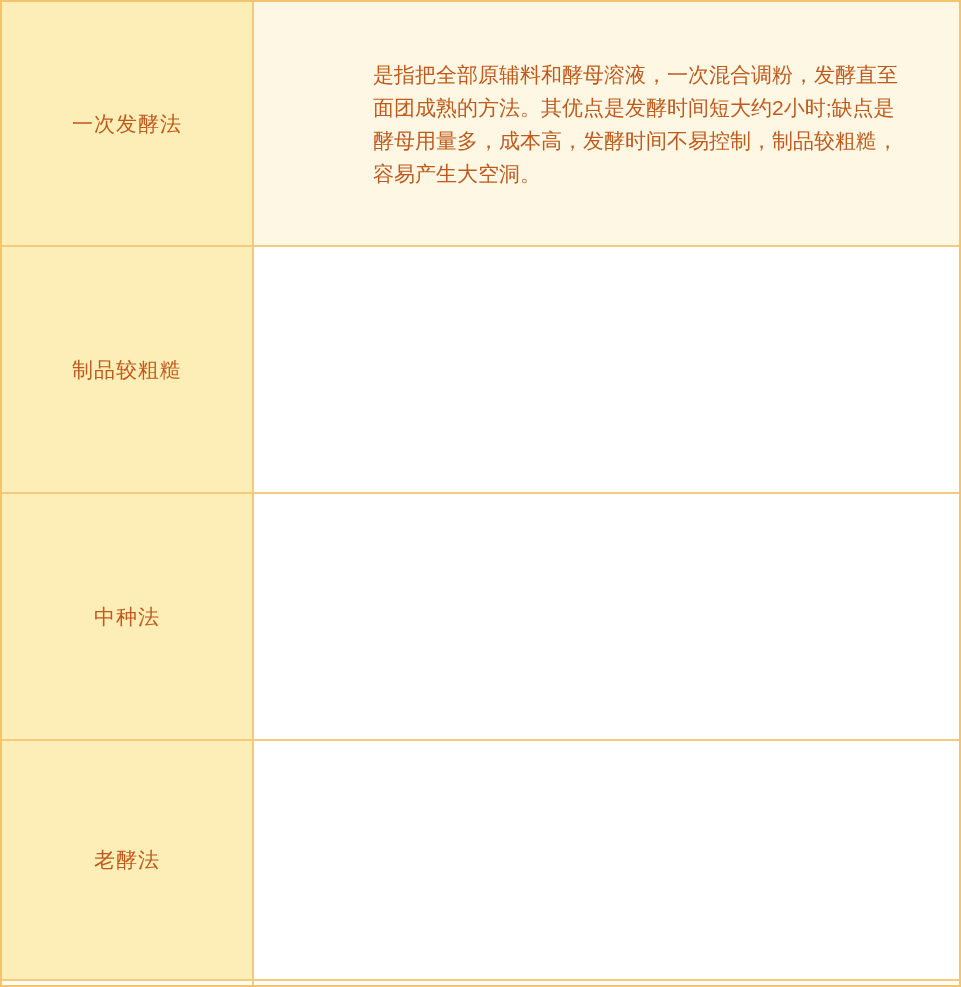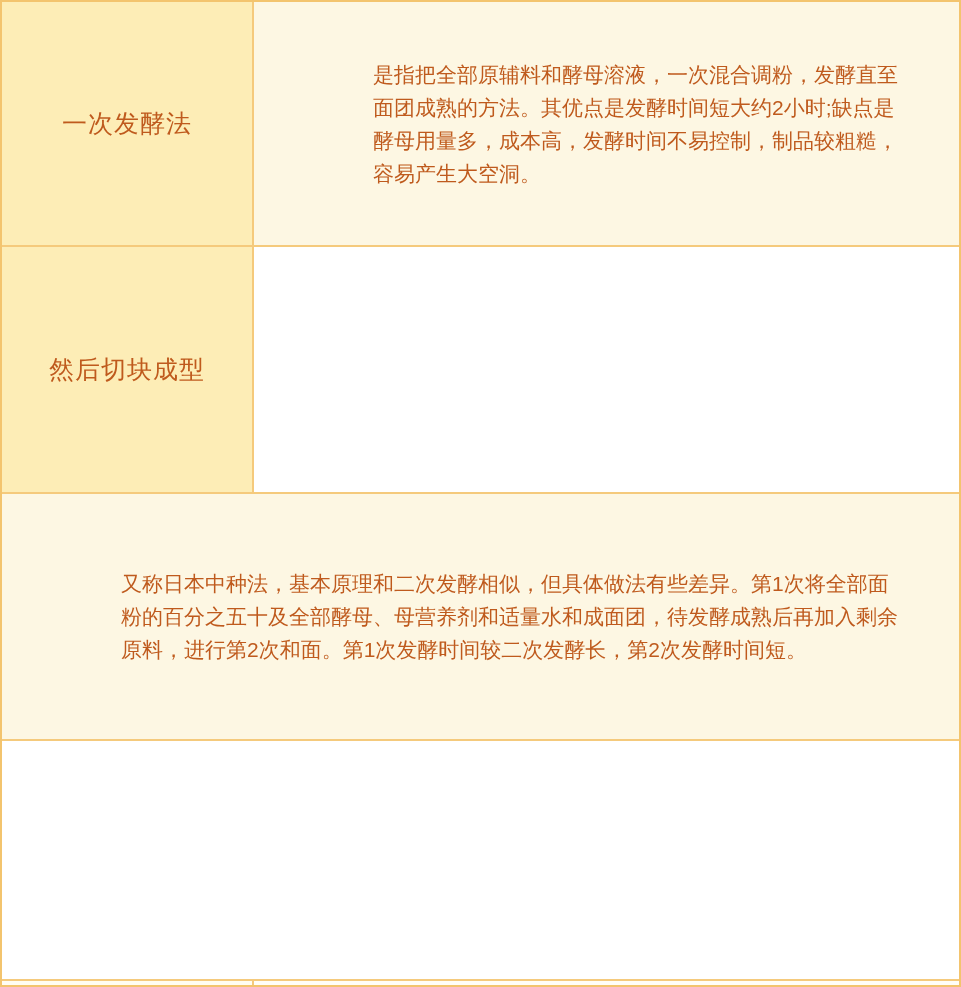--- a/index.html
+++ b/index.html
@@ -33,21 +33,21 @@
   .method-cell {
     width: 252px;
     flex: 0 0 252px;
     box-sizing: border-box;
     background: #fdedb6;
     border-right: 2px solid #f5ca7c;
     display: flex;
     align-items: center;
     justify-content: center;
     color: #bf5a1d;
-    font-size: 25px;
+    font-size: 21px;
     letter-spacing: 1px;
   }
   .desc-cell {
     flex: 1 1 auto;
     box-sizing: border-box;
     background: #fdf7e3;
     display: flex;
     align-items: center;
     color: #bf5a1d;
     font-size: 21px;
@@ -73,31 +73,34 @@
     <div class="method-cell">
       <span>一次发酵法</span>
     </div>
     <div class="desc-cell">
       <span>是指把全部原辅料和酵母溶液，一次混合调粉，发酵直至面团成熟的方法。其优点是发酵时间短大约2小时;缺点是酵母用量多，成本高，发酵时间不易控制，制品较粗糙，容易产生大空洞。</span>
     </div>
   </div>
 
   <div class="t-row h2">
     <div class="method-cell">
-      <span>然后切块成型</span>
+      <span>制品较粗糙</span>
     </div>
   </div>
 
   <div class="t-row h3">
-    <div class="desc-cell">
-      <span>又称日本中种法，基本原理和二次发酵相似，但具体做法有些差异。第1次将全部面粉的百分之五十及全部酵母、母营养剂和适量水和成面团，待发酵成熟后再加入剩余原料，进行第2次和面。第1次发酵时间较二次发酵长，第2次发酵时间短。</span>
+    <div class="method-cell">
+      <span>中种法</span>
     </div>
   </div>
 
   <div class="t-row h4">
+    <div class="method-cell">
+      <span>老酵法</span>
+    </div>
   </div>
 
   <div class="t-row sliver">
     <div class="method-cell"></div>
     <div class="desc-cell"></div>
   </div>
 
 </div>
 
 </body></html>

